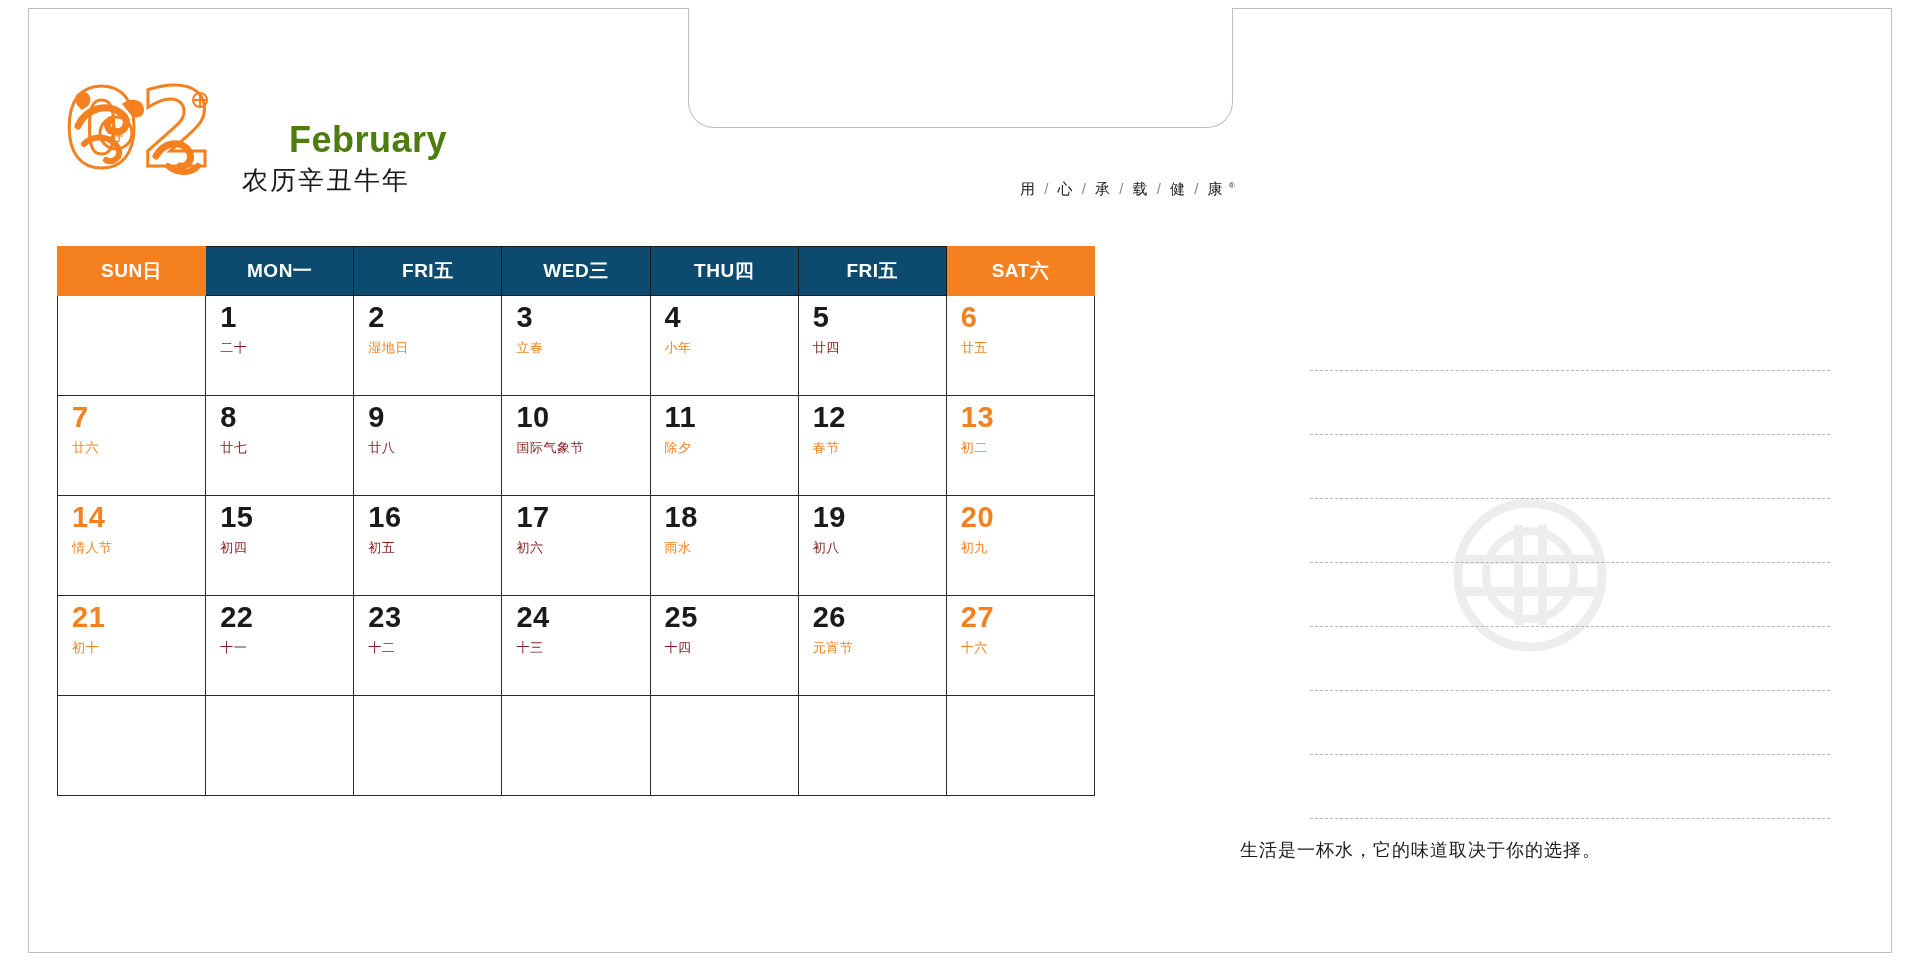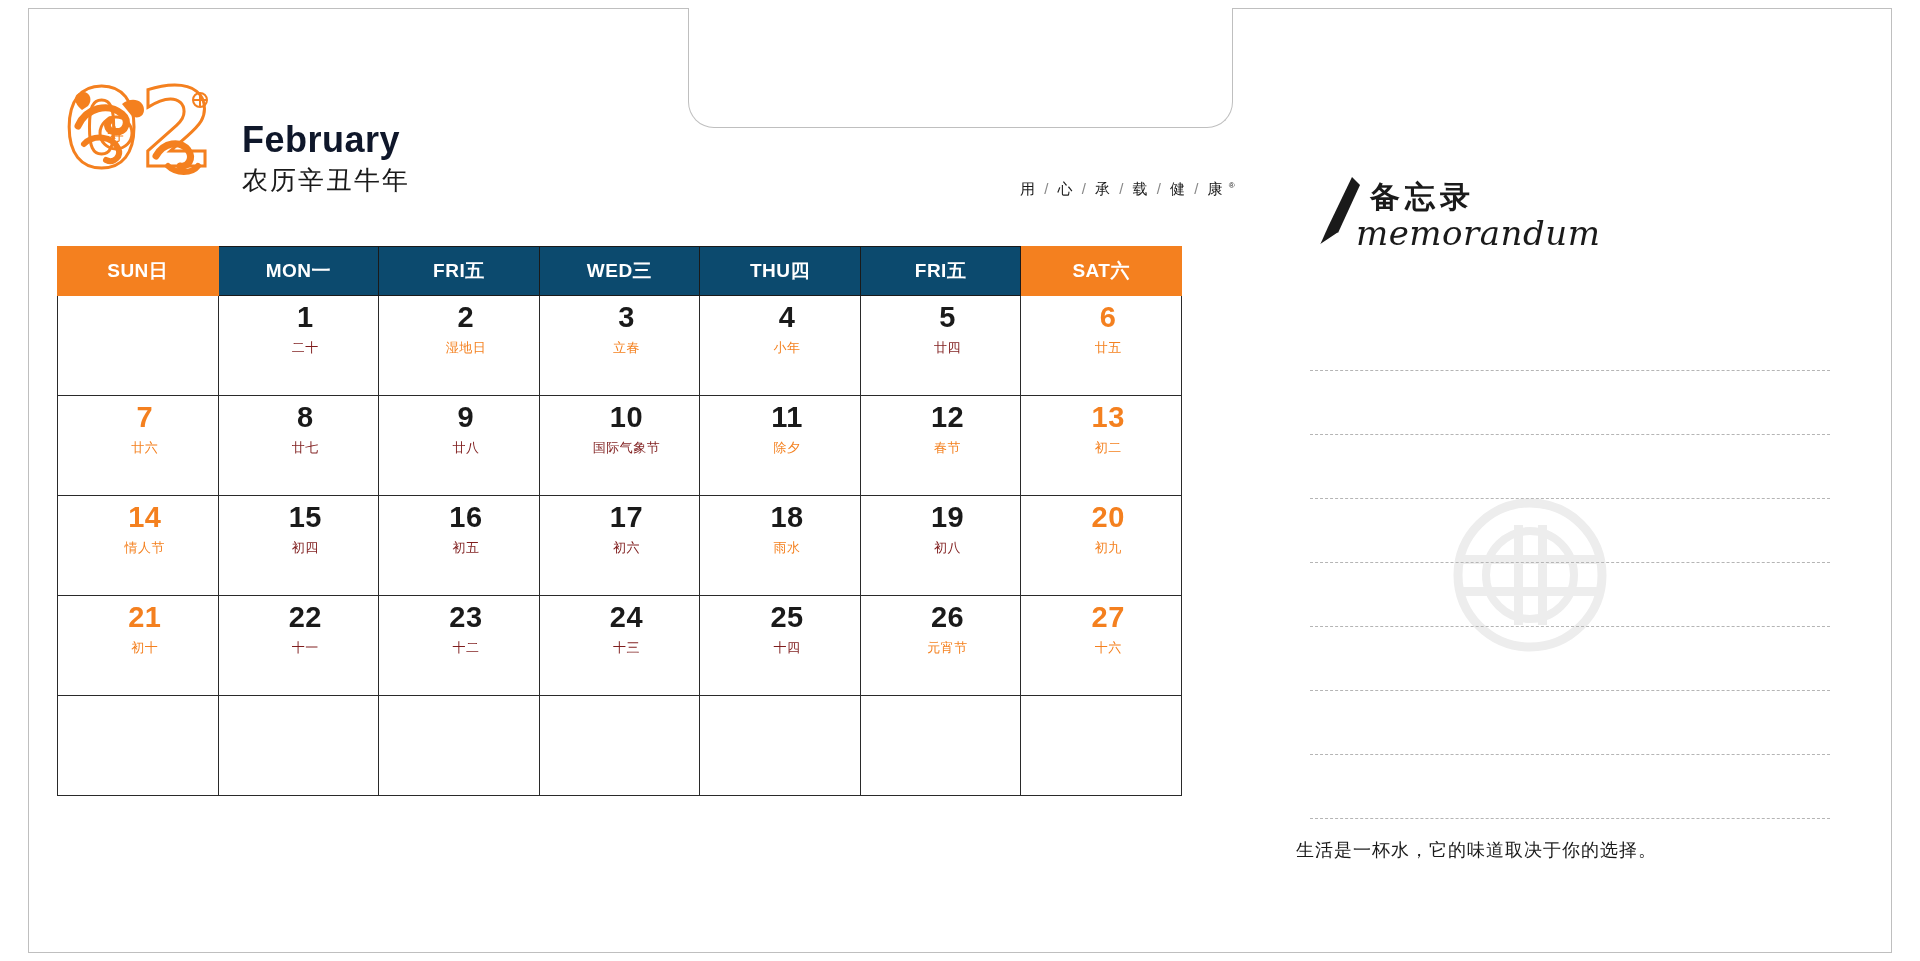--- a/index.html
+++ b/index.html
@@ -79,23 +79,24 @@
   }
   .month-logo svg { display: block; }
 
   .month-titles {
     margin-left: 10px;
     padding-top: 52px;
   }
   .month-en {
     font-size: 36px;
     font-weight: bold;
-    color: #0f172a;
+    color: #4d7c0f;
     line-height: 1;
     letter-spacing: 0.5px;
+    margin-left: 47px;
   }
   .month-cn {
     margin-top: 9px;
     font-size: 26px;
     color: #1a1a1a;
     letter-spacing: 2px;
     line-height: 1;
   }
 
   .slogan {
@@ -108,24 +109,23 @@
     white-space: nowrap;
   }
   .slogan .sep { color: #888; margin: 0 3px; }
   .slogan sup { font-size: 8px; vertical-align: super; }
 
   
   .calendar {
     position: absolute;
     left: 57px;
     top: 246px;
-    width: 1125px;
+    width: 1038px;
     border-collapse: collapse;
     table-layout: fixed;
-    text-align: center;
   }
   .calendar th {
     height: 46px;
     background: #0c4a6e;
     color: #ffffff;
     font-size: 19px;
     font-weight: bold;
     border: 1px solid #1a1a1a;
     letter-spacing: 0.5px;
   }
@@ -212,21 +212,21 @@
     position: absolute;
     left: 1440px;
     top: 485px;
     width: 180px;
     height: 180px;
     opacity: 1;
   }
 
   .memo-quote {
     position: absolute;
-    left: 1296px;
+    left: 1240px;
     top: 838px;
     font-size: 18px;
     color: #1a1a1a;
     font-family: "DejaVu Serif", serif;
     letter-spacing: 1px;
   }
 </style>
 </head>
 <body>
 
@@ -411,30 +411,20 @@
           <td class="cell-empty"></td>
           <td class="cell-empty"></td>
           <td class="cell-empty"></td>
           <td class="cell-empty"></td>
           <td class="cell-empty"></td>
           <td class="cell-empty"></td>
         </tr>
       </tbody>
   </table>
 
-  <div class="memo">
-    <div class="memo-head">
-      <svg class="memo-pen" width="46" height="74" viewBox="0 0 46 74" xmlns="http://www.w3.org/2000/svg">
-        <path d="M34 2 L10 52 L2 70 L20 58 L42 10 Z" fill="#1a1a1a"></path>
-        <path d="M2 70 L20 58" stroke="#ffffff" stroke-width="1.5"></path>
-      </svg>
-      <div class="memo-cn">备忘录</div>
-      <div class="memo-en">memorandum</div>
-    </div>
-  </div>
 
   <svg class="watermark" viewBox="0 0 180 180" xmlns="http://www.w3.org/2000/svg">
     <circle cx="90" cy="90" r="72" fill="none" stroke="#ededed" stroke-width="9"></circle>
     <circle cx="90" cy="90" r="44" fill="none" stroke="#ededed" stroke-width="8"></circle>
     <rect x="18" y="70" width="144" height="9" fill="#ededed"></rect>
     <rect x="18" y="102" width="144" height="9" fill="#ededed"></rect>
     <rect x="74" y="40" width="9" height="100" fill="#ededed"></rect>
     <rect x="98" y="40" width="9" height="100" fill="#ededed"></rect>
   </svg>
 

